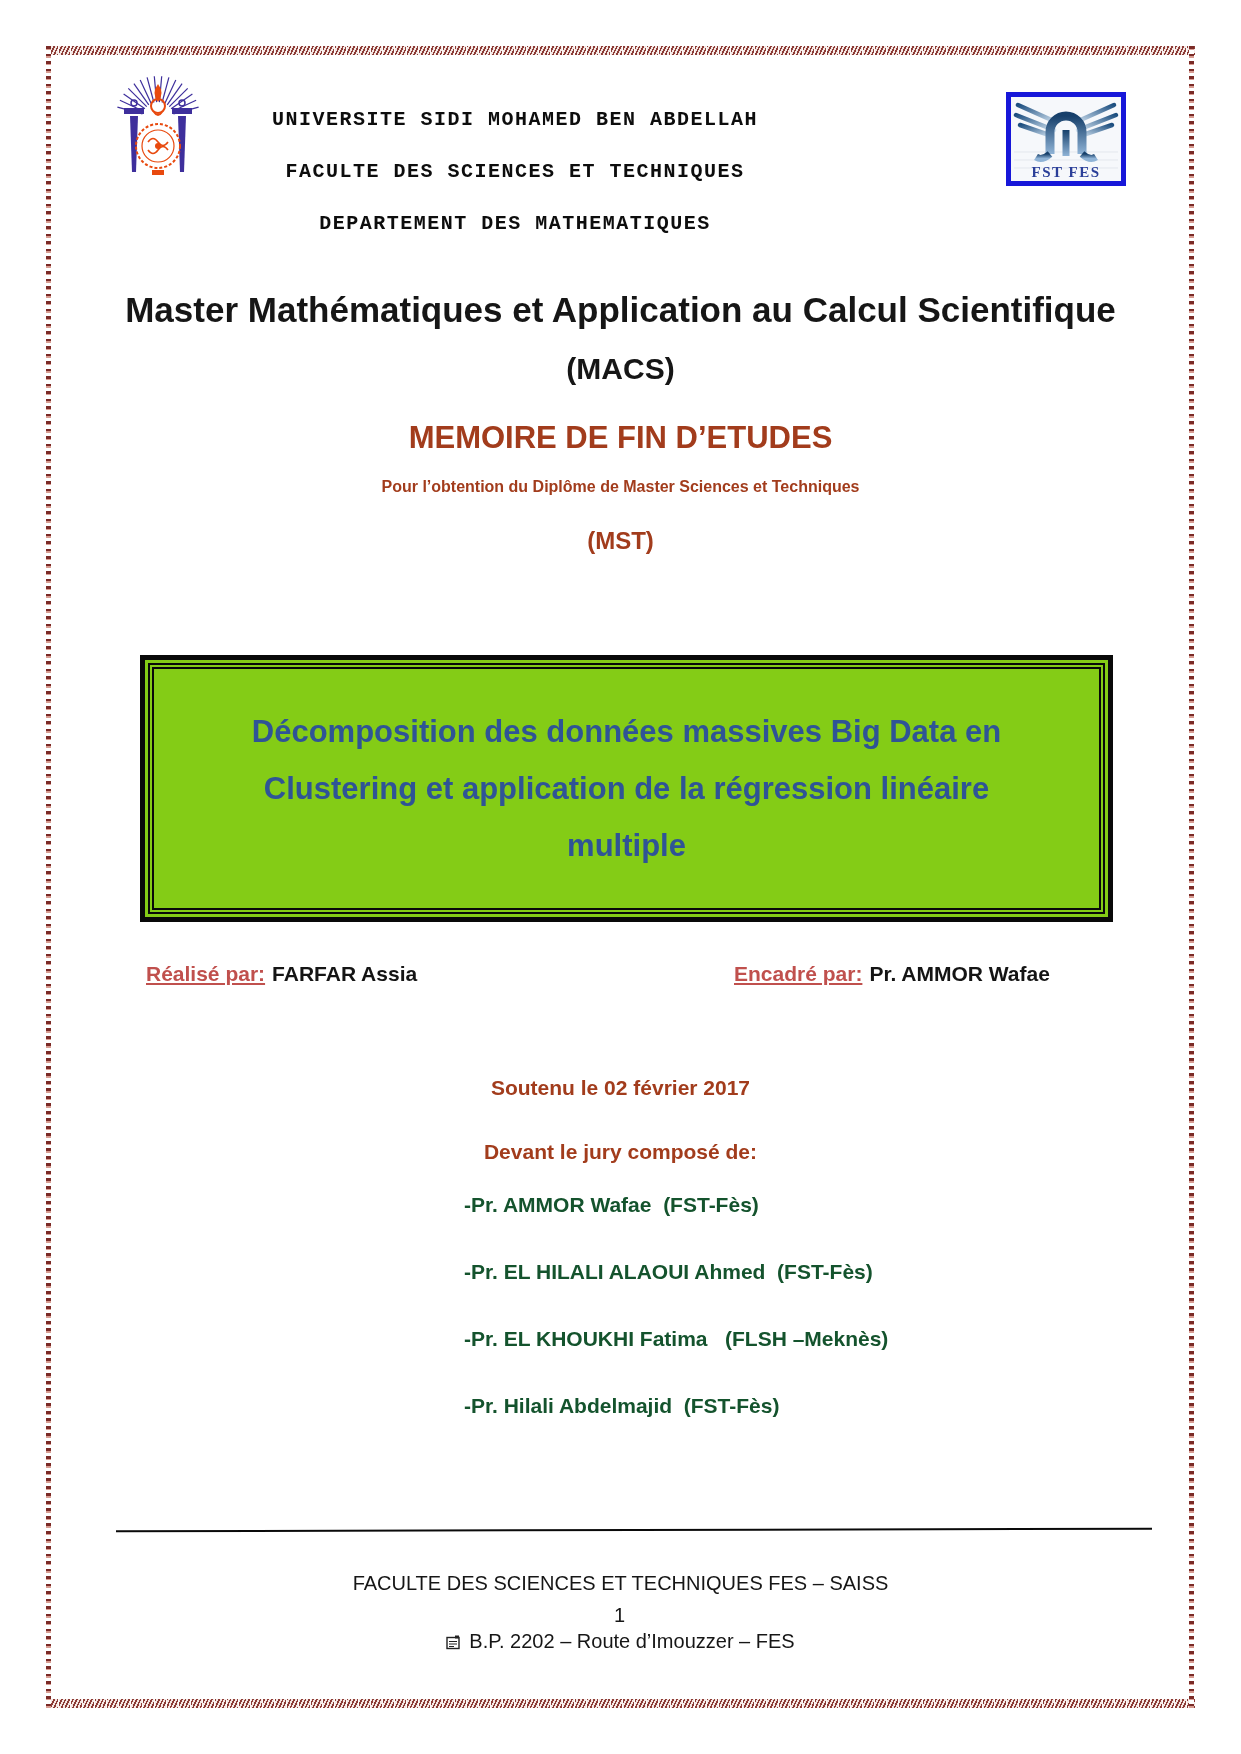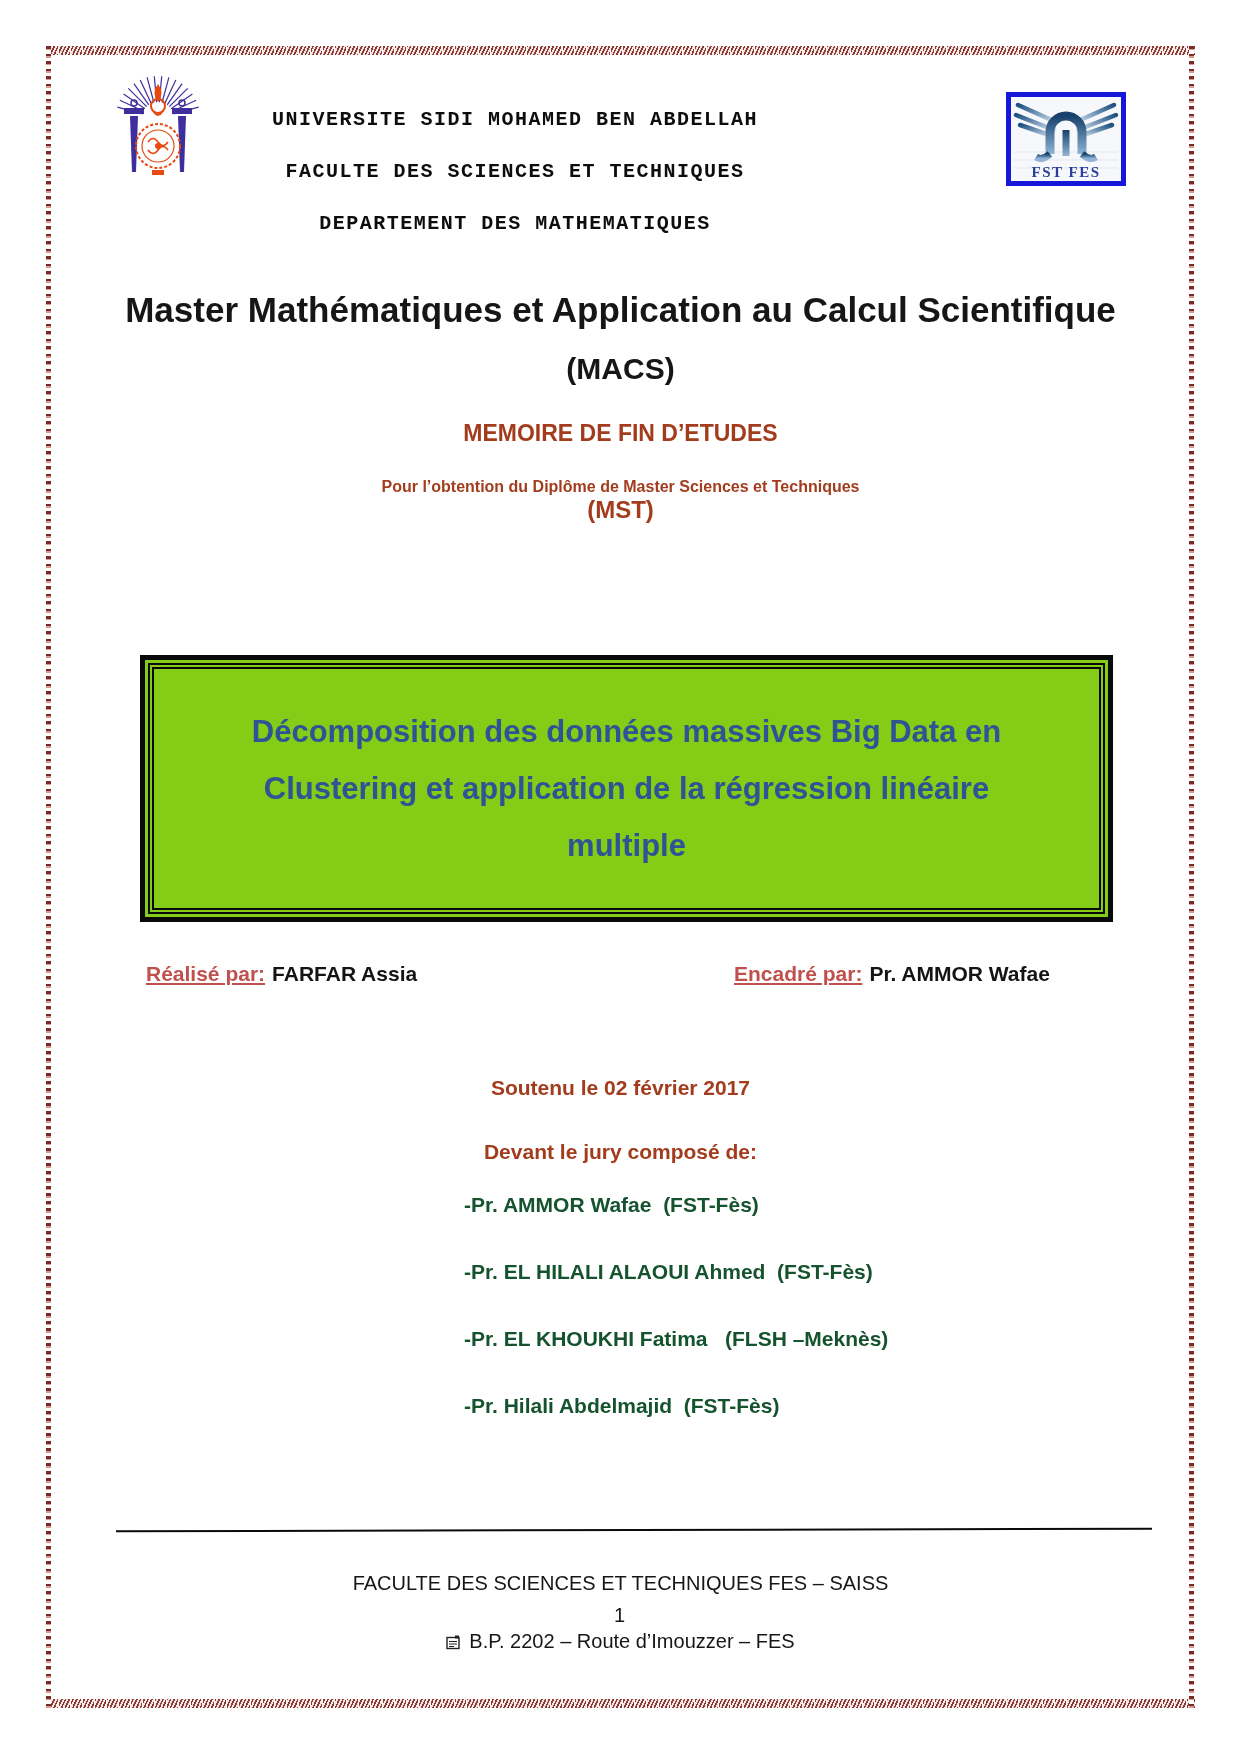--- a/index.html
+++ b/index.html
@@ -32,23 +32,23 @@
   .header-text {
     position:absolute; top:94px; left:190px; width:650px; text-align:center;
     font-family:"Liberation Mono","DejaVu Sans Mono",monospace;
     font-weight:bold; font-size:20px; letter-spacing:1.5px; color:#0d0d0d;
   }
   .header-text > div { height:52px; line-height:52px; }
 
   .centered { position:absolute; left:50px; width:1141px; text-align:center; }
   .master-title { top:290px; font-size:35px; font-weight:bold; color:#161616; }
   .macs        { top:352px; font-size:30px; font-weight:bold; color:#161616; }
-  .memoire     { top:420px; font-size:23px; font-weight:bold; color:#A23C1C; }
+  .memoire     { top:420px; font-size:31px; font-weight:bold; color:#A23C1C; }
   .diplome     { top:478px; font-size:16px; font-weight:bold; color:#A23C1C; }
-  .mst         { top:496px; font-size:24px; font-weight:bold; color:#A23C1C; }
+  .mst         { top:527px; font-size:24px; font-weight:bold; color:#A23C1C; }
 
   
   .thesis-box {
     position:absolute; left:140px; top:655px; width:973px; height:267px;
     box-sizing:border-box; border:5px solid #090909; padding:3px; background:#84cc16;
   }
   .thesis-box-mid   { height:100%; box-sizing:border-box; border:2px solid #090909; padding:2px; }
   .thesis-box-inner {
     height:100%; box-sizing:border-box; border:2px solid #090909;
     display:flex; flex-direction:column; justify-content:center; text-align:center;

